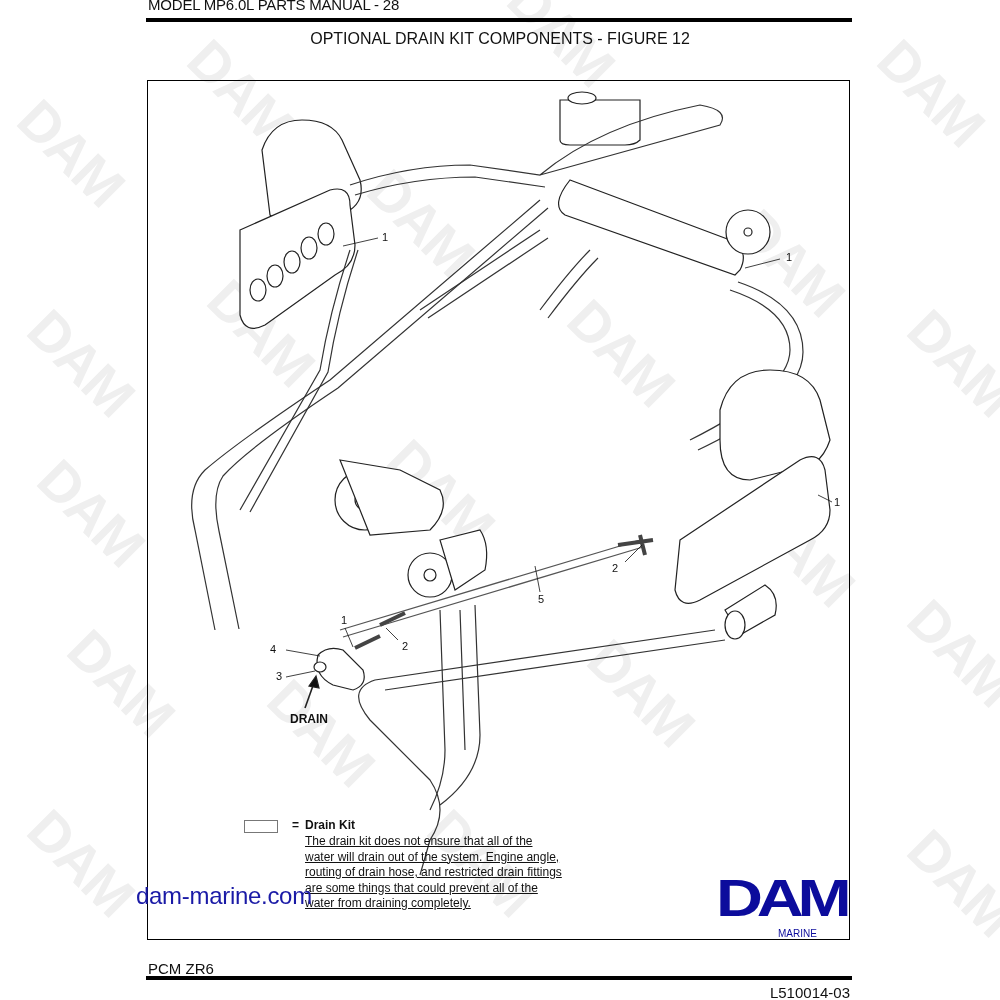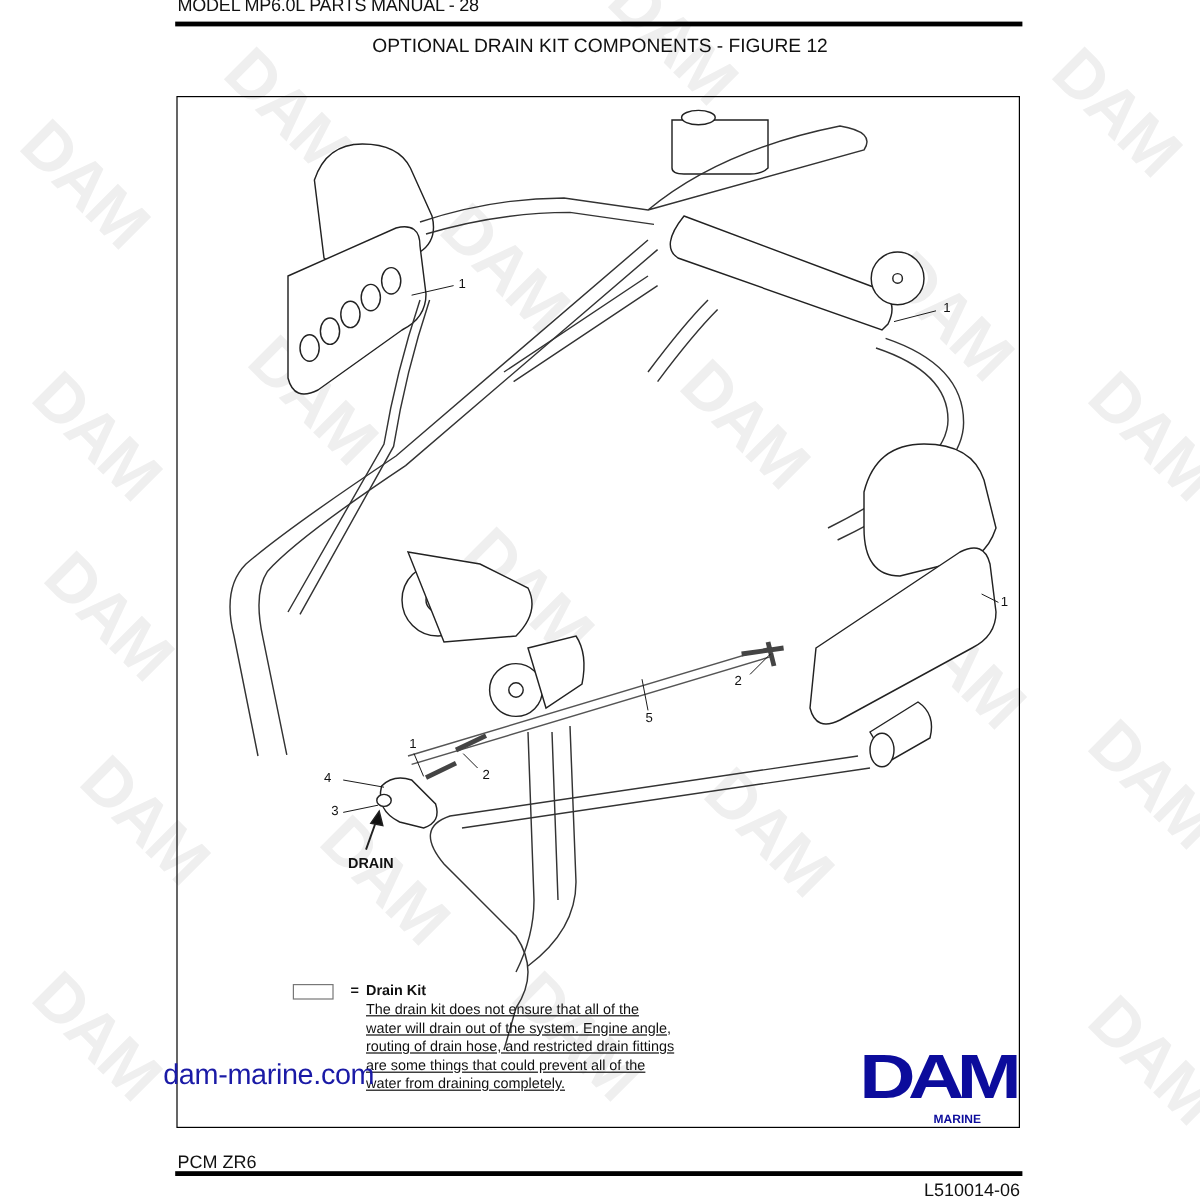--- a/index.html
+++ b/index.html
@@ -11,21 +11,21 @@
   .frame { position:absolute; left:147px; top:80px; width:703px; height:860px; border:1.5px solid #000; box-sizing:border-box; z-index:1; }
   .drawing { position:absolute; left:147px; top:80px; width:703px; height:860px; z-index:2; }
   .callout { position:absolute; font-size:11px; z-index:3; }
   .drain-label { position:absolute; left:258px; top:712px; font-size:12px; font-weight:bold; z-index:3;margin-left:32px; }
   .legend-box { position:absolute; left:244px; top:820px; width:32px; height:11px; border:1px solid #777; z-index:3; background:#fff; }
   .legend-eq { position:absolute; left:292px; top:818px; font-size:12px; font-weight:bold; z-index:3; }
   .legend-title { position:absolute; left:305px; top:818px; font-size:12px; font-weight:bold; z-index:3;text-align:right; }
   .legend-text { position:absolute; left:305px; top:834px; width:260px; font-size:12px; line-height:15.5px; z-index:3;text-decoration:underline; }
   .site { position:absolute; left:103px; top:882px; font-size:24px; color:#1a1aa6; z-index:3; letter-spacing:-0.3px;margin-left:33px; }
   .logo { position:absolute; left:716px; top:874px; font-size:52px; font-weight:bold; color:#0c0c9c; letter-spacing:-5px; line-height:48px; z-index:3; transform:scaleX(1.25); transform-origin:left; }
-  .logo-sub { position:absolute; left:778px; top:928px; font-size:10px; font-weight:bold; color:#0c0c9c; z-index:3; }
+  .logo-sub { position:absolute; left:778px; top:928px; font-size:10px; font-weight:normal; color:#0c0c9c; z-index:3; }
   .ftr-rule { position:absolute; left:146px; top:976px; width:706px; height:4px; background:#000; z-index:2; }
   .ftr-left { position:absolute; left:148px; top:960px; font-size:15px; z-index:2; }
   .ftr-right { position:absolute; right:150px; top:984px; font-size:15px; z-index:2; }
 </style>
 </head>
 <body>
 
 <div class="wm" style="left:10px;top:120px;">DAM</div>
 <div class="wm" style="left:180px;top:60px;">DAM</div>
 <div class="wm" style="left:500px;top:0px;">DAM</div>
@@ -151,13 +151,13 @@
 <div class="legend-eq">=</div>
 <div class="legend-title" style="left:305px;">Drain Kit</div>
 <div class="legend-text">The drain kit does not ensure that all of the water will drain out of the system. Engine angle, routing of drain hose, and restricted drain fittings are some things that could prevent all of the water from draining completely.</div>
 
 <div class="site">dam-marine.com</div>
 <div class="logo">DAM</div>
 <div class="logo-sub">MARINE</div>
 
 <div class="ftr-rule"></div>
 <div class="ftr-left">PCM ZR6</div>
-<div class="ftr-right">L510014-06</div>
+<div class="ftr-right">L510014-03</div>
 
 </body></html>

